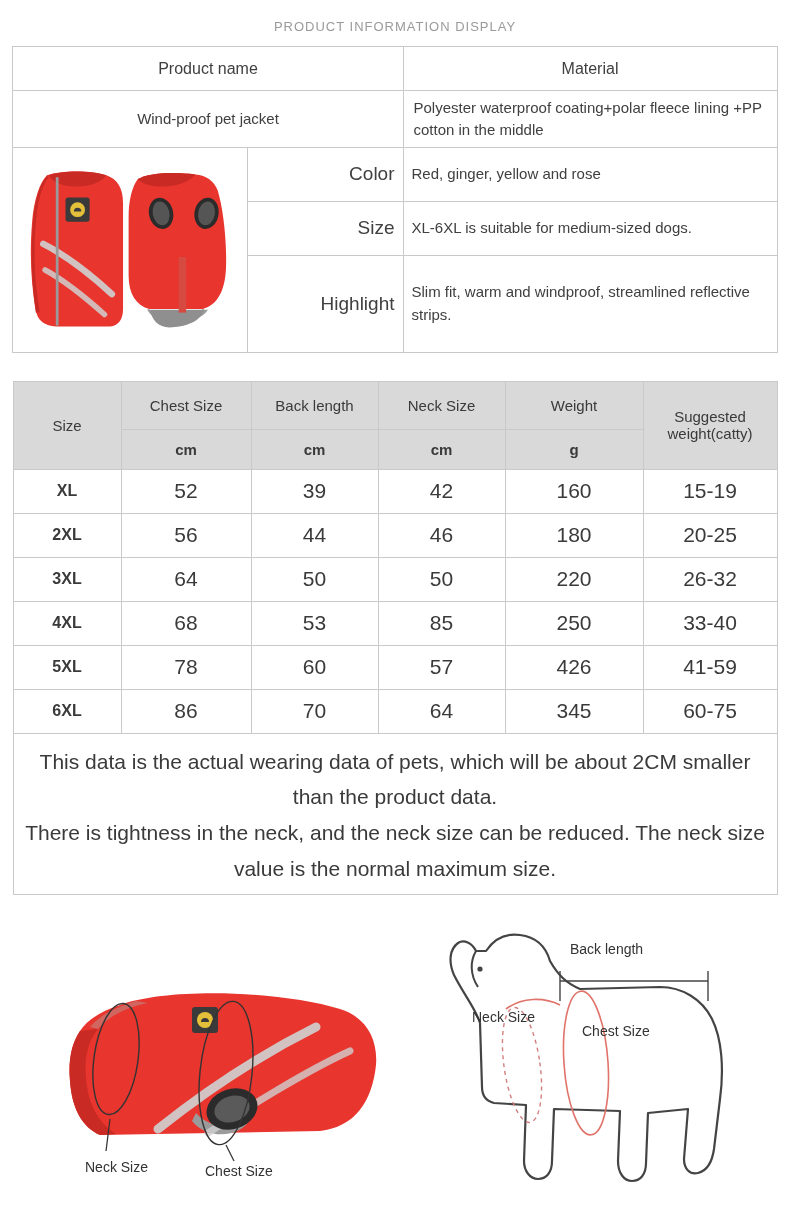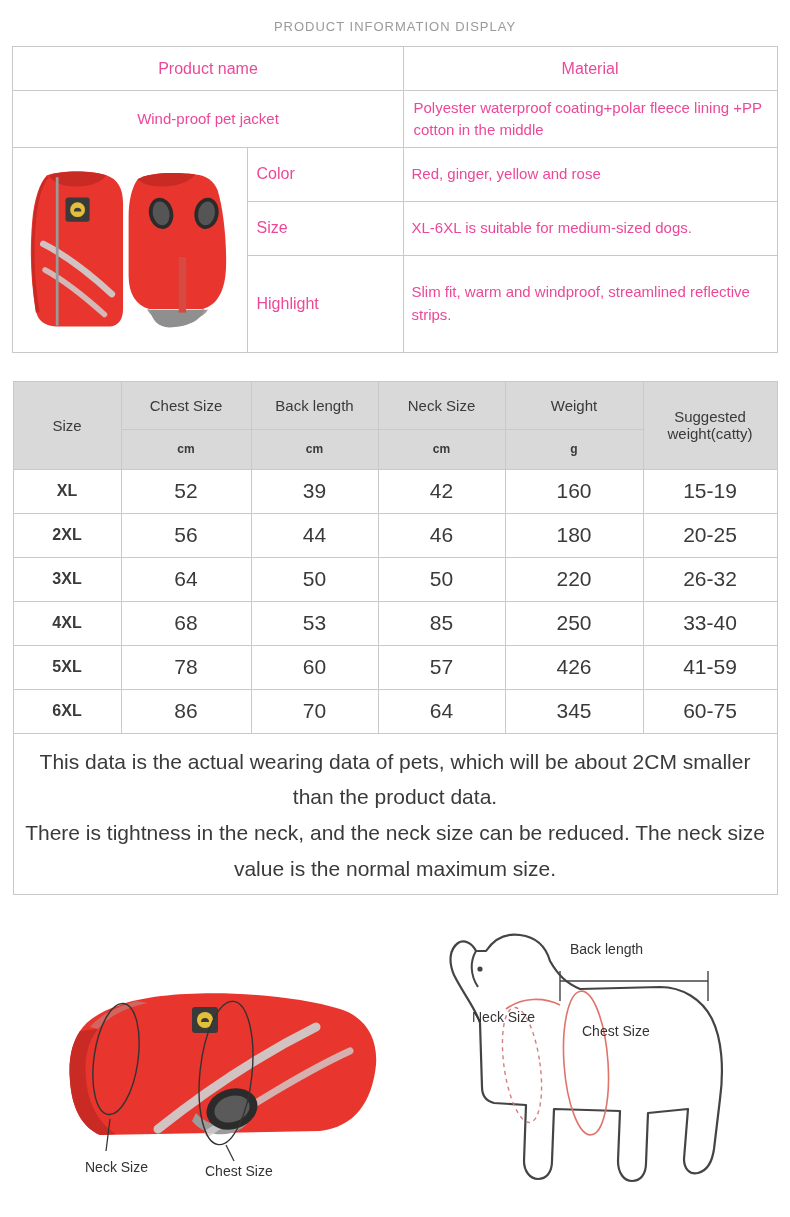--- a/index.html
+++ b/index.html
@@ -30,34 +30,34 @@
   .info-table {
     width: 764px;
     margin: 0 auto;
     border-collapse: collapse;
     table-layout: fixed;
   }
   .info-table td {
     border: 1px solid #c9c9c9;
     padding: 6px 8px;
     font-size: 15px;
-    color: #ec4899;
+    color: #404040;
     vertical-align: middle;
   }
   .info-table .hdr {
     text-align: center;
     font-size: 16px;
     height: 44px;
   }
   .info-table .center {
     text-align: center;
   }
   .info-table .sub-label {
-    text-align: left;
-    font-size: 16px;
+    text-align: right;
+    font-size: 19px;
   }
   .info-table .val {
     line-height: 1.5;
   }
   .info-table .material-val {
     text-align: left;
     line-height: 1.45;
     padding-left: 10px;
     padding-right: 6px;
   }
@@ -90,21 +90,21 @@
   }
   .size-table thead th {
     background: #d9d9d9;
     font-size: 15px;
     height: 48px;
     font-weight: normal;
   }
   .size-table thead th.unit {
     height: 40px;
     font-weight: bold;
-    font-size: 12px;
+    font-size: 15px;
   }
   .size-table tbody td {
     height: 44px;
   }
   .size-table tbody td.size-name {
     font-weight: bold;
     font-size: 16px;
   }
   .note-cell {
     padding: 10px 8px 8px 8px;

